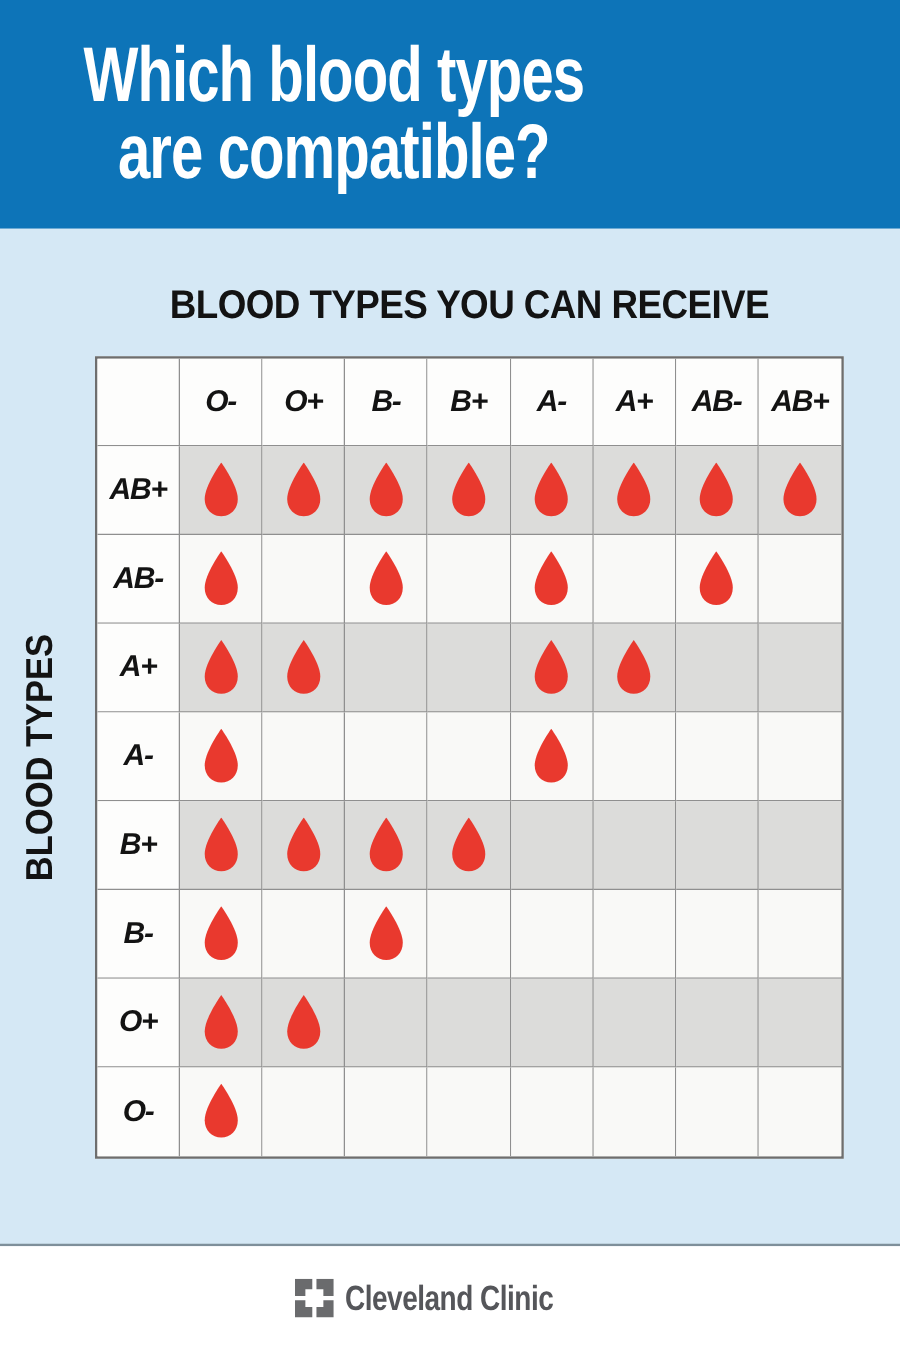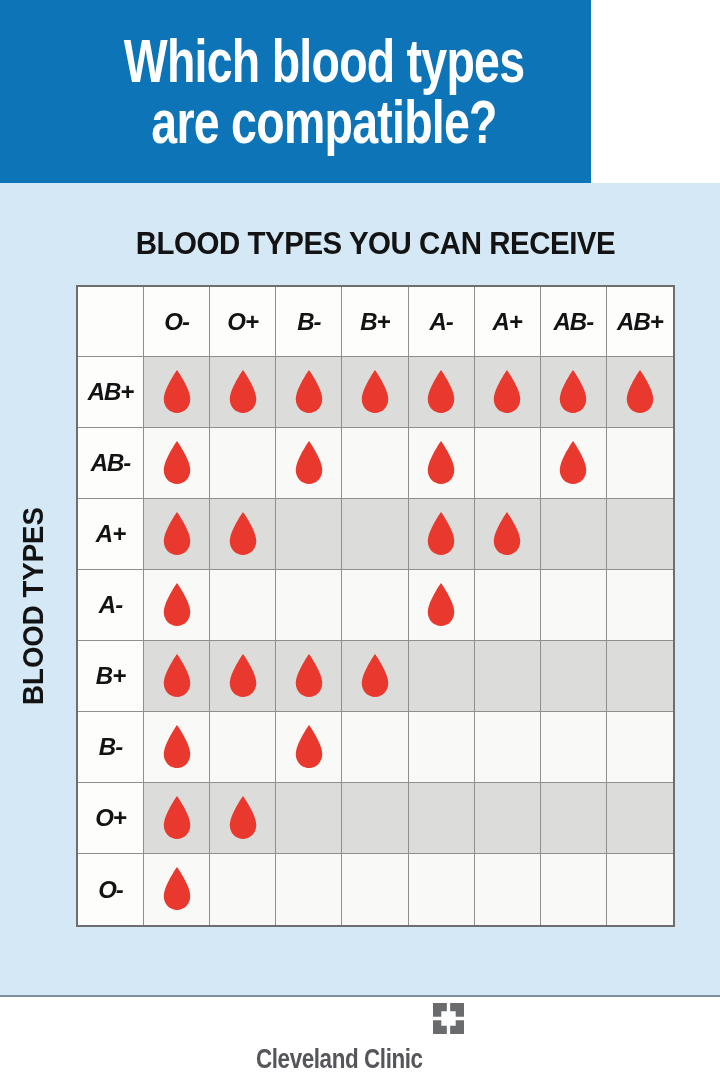--- a/index.html
+++ b/index.html
@@ -7,23 +7,23 @@
     width: 720px; height: 1080px;
     position: relative;
     background: #ffffff;
     font-family: "Liberation Sans", sans-serif;
     overflow: hidden;
   }
 
   
   .header {
     position: absolute; left: 0; top: 0;
-    width: 591px; height: 183px;
+    width: 720px; height: 183px;
     background: #0d74b8;
-    display: flex; align-items: center; justify-content: flex-end;
+    display: flex; align-items: center; justify-content: flex-start;
   }
   .title {
     color: #ffffff;
     font-weight: bold;
     font-size: 62px;
     line-height: 0.98;
     text-align: center;
     letter-spacing: -1px;
     transform: scaleX(0.75);
     transform-origin: center;
@@ -98,21 +98,21 @@
   .drop { width: 32px; height: 45px; display: block; }
 
   
   .footer {
     position: absolute; left: 0; top: 997px;
     width: 720px; height: 83px;
     background: #ffffff;
     display: flex; align-items: center; justify-content: center;
   }
   .brand {
-    display: flex; align-items: flex-end; gap: 9px; flex-direction: column;
+    display: flex; align-items: flex-start; gap: 9px;
   }
   .brand-mark { width: 31px; height: 31px; display: block; }
   .brand-text {
     font-weight: bold;
     font-size: 28px;
     color: #55565a;
     letter-spacing: -0.5px;
     transform: scaleX(0.8);
     transform-origin: left center;
     white-space: nowrap;

